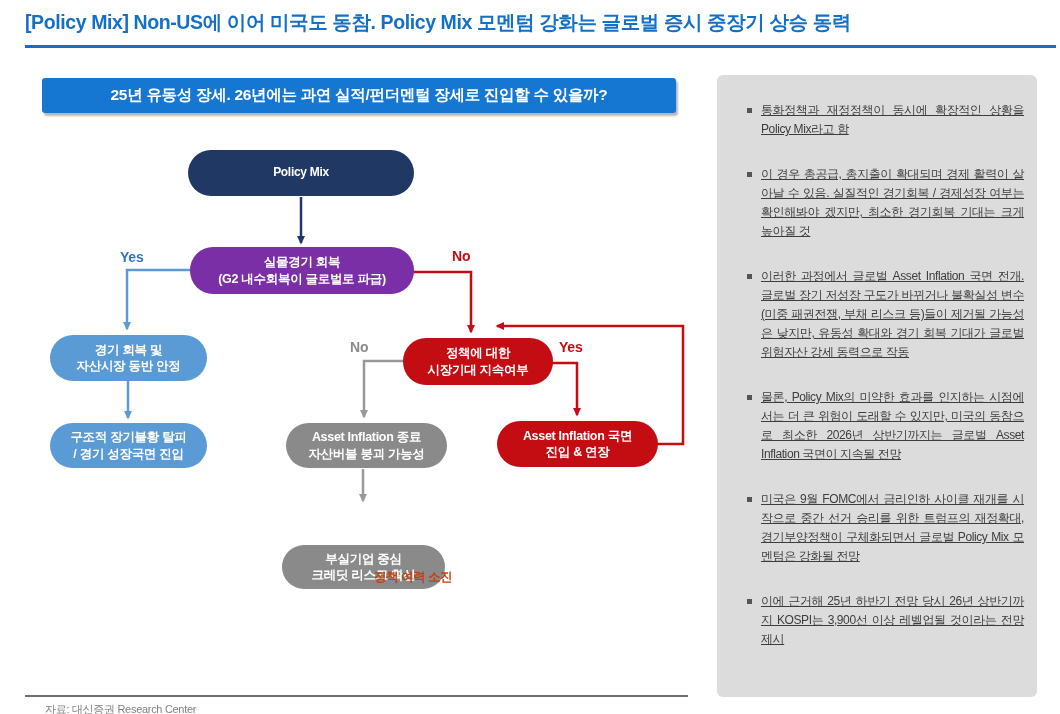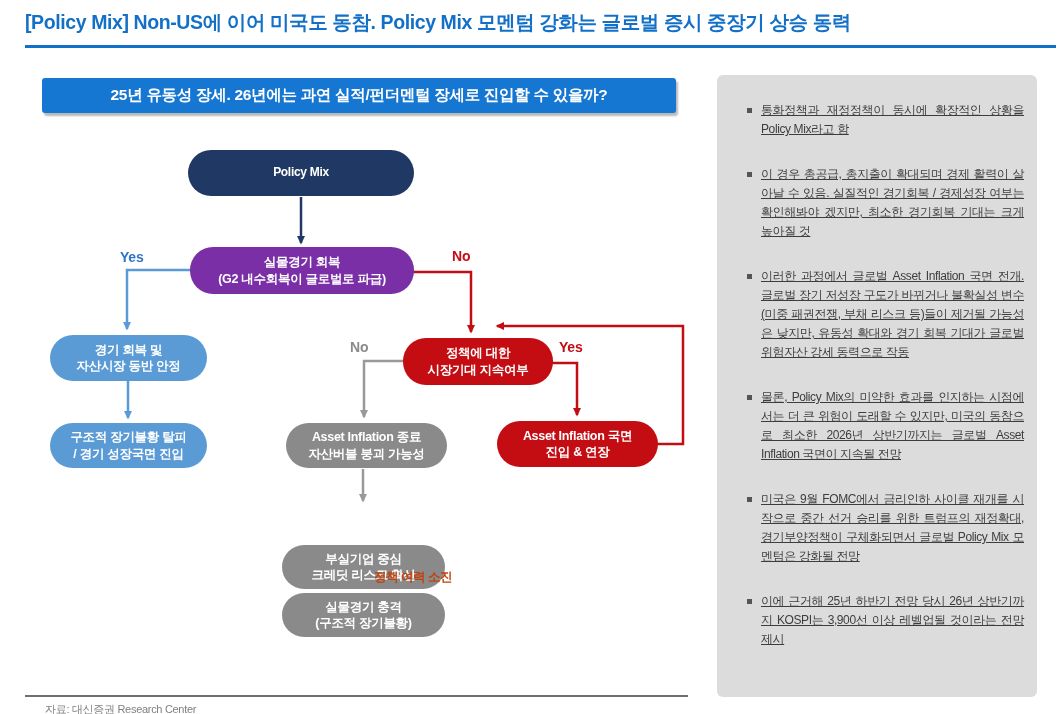--- a/index.html
+++ b/index.html
@@ -149,24 +149,20 @@
   <div class="pill red" style="left:497px; top:421px; width:161px; height:46px;">
     <span>Asset Inflation 국면</span>
     <span>진입 &amp; 연장</span>
   </div>
 
   <div class="pill gray" style="left:282px; top:508px; width:163px; height:44px;margin-top:37px;">
     <span>부실기업 중심</span>
     <span>크레딧 리스크 확산</span>
   </div>
 
-  <div class="pill gray" style="left:282px; top:593px; width:163px; height:44px;">
-    <span>실물경기 충격</span>
-    <span>(구조적 장기불황)</span>
-  </div>
 
   <span class="branch-label lbl-blue" style="left:120px; top:249px;">Yes</span>
   <span class="branch-label lbl-red" style="left:452px; top:248px;">No</span>
   <span class="branch-label lbl-gray" style="left:350px; top:339px;">No</span>
   <span class="branch-label lbl-red" style="left:559px; top:339px;">Yes</span>
   <span class="lbl-exhaust" style="left:374px; top:569px;">정책 여력 소진</span>
 
   <div class="side-panel">
     <ul class="bullets">
       <li>

